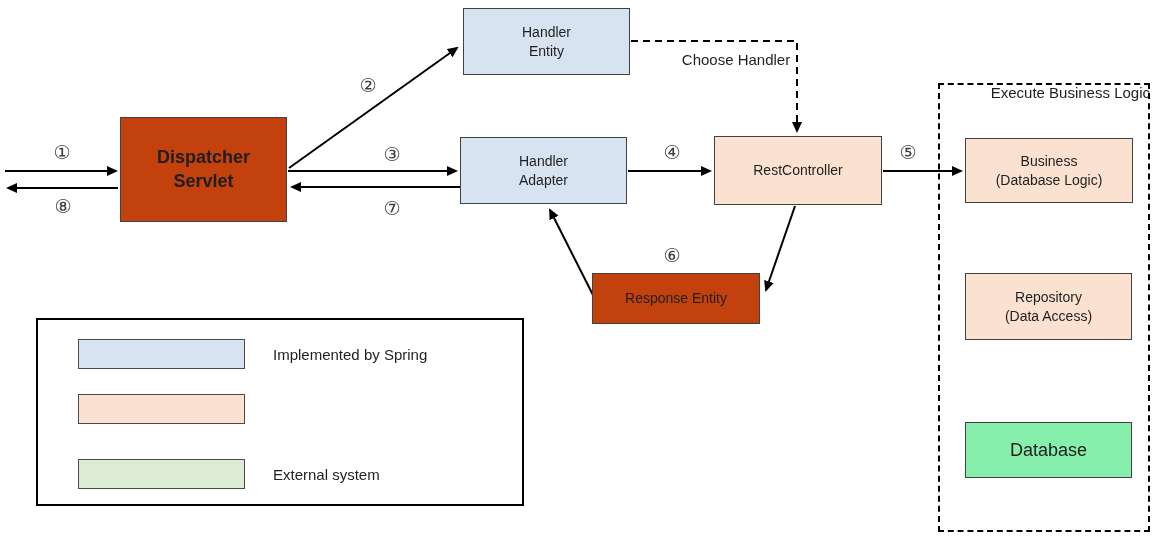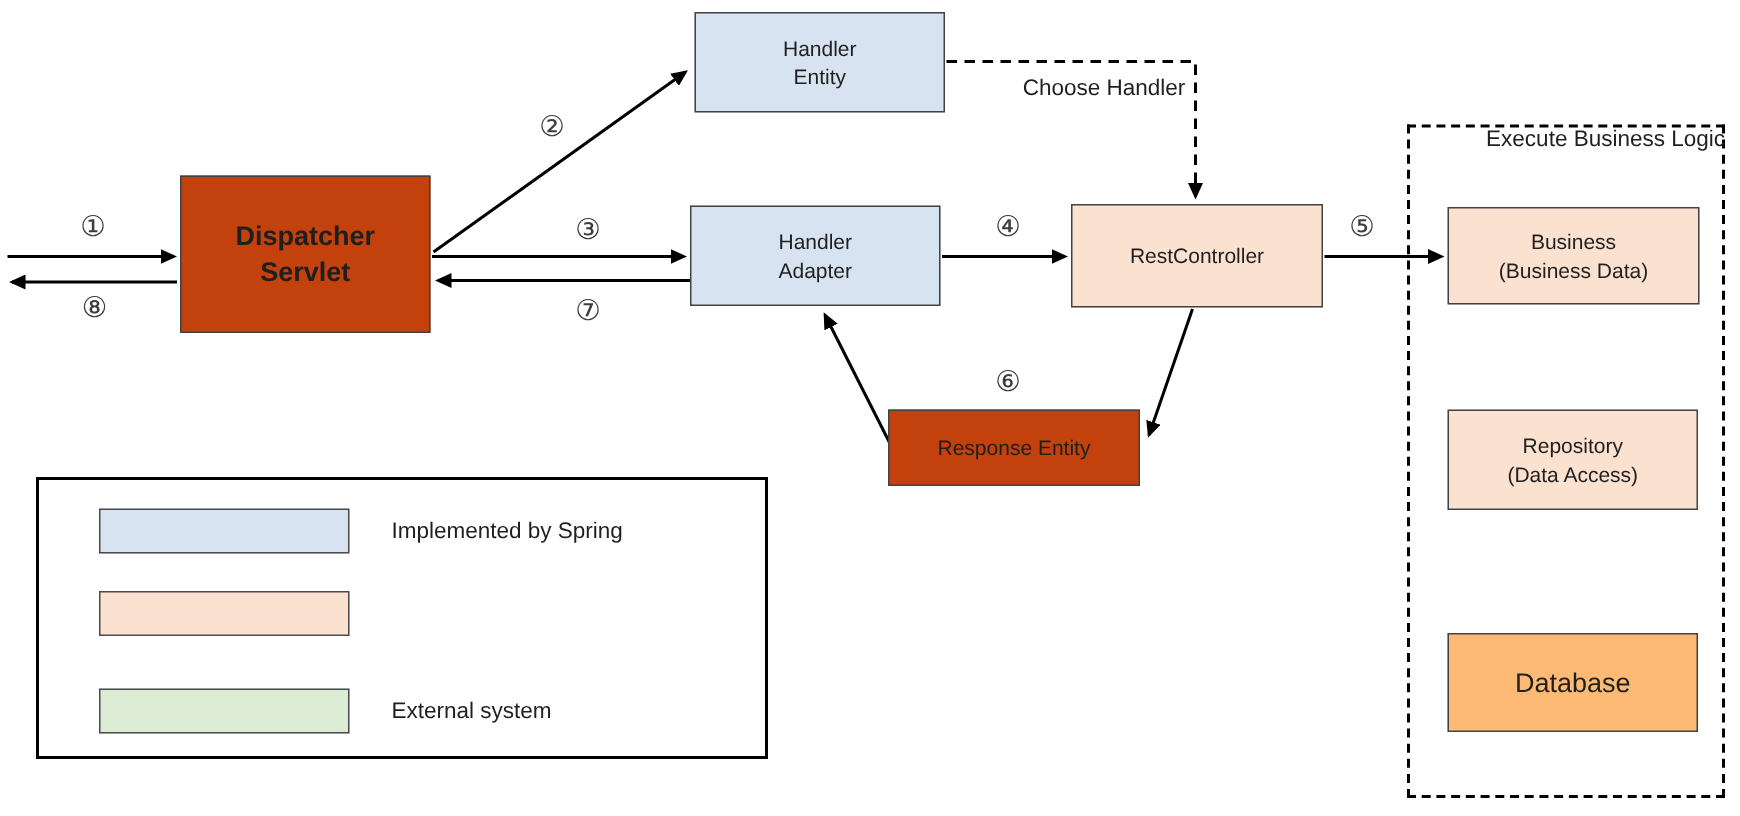--- a/index.html
+++ b/index.html
@@ -83,44 +83,44 @@
   <div class="node" style="left: 714px; top: 136px; width: 168px; height: 69px; background-color: rgb(251, 225, 208);">
     <div>RestController</div>
   </div>
 
   <div class="node" style="left: 592px; top: 273px; width: 168px; height: 51px; background-color: #c2410c;">
     <div>Response Entity</div>
   </div>
 
   <div class="node" style="left: 965px; top: 138px; width: 168px; height: 65px; background-color: rgb(251, 225, 208);">
     <div>Business</div>
-    <div>(Business Data)</div>
+    <div>(Database Logic)</div>
   </div>
 
   <div class="node" style="left: 965px; top: 273px; width: 167px; height: 67px; background-color: rgb(251, 225, 208);">
     <div>Repository</div>
     <div>(Data Access)</div>
   </div>
 
-  <div class="node" style="left: 965px; top: 422px; width: 167px; height: 66px; background-color: #fdba74;">
+  <div class="node" style="left: 965px; top: 422px; width: 167px; height: 56px; background-color: #86efac;">
     <div class="lg">Database</div>
   </div>
 
   <div class="annotation centered" style="left:736px;top:19px">Choose Handler</div>
 
   <span class="step" style="left:62px;top:152px">①</span>
   <span class="step" style="left:368px;top:85px">②</span>
   <span class="step" style="left:392px;top:154px">③</span>
   <span class="step" style="left:672px;top:152px">④</span>
   <span class="step" style="left:908px;top:152px">⑤</span>
   <span class="step" style="left:672px;top:255px">⑥</span>
   <span class="step" style="left:392px;top:208px">⑦</span>
   <span class="step" style="left:63px;top:206px">⑧</span>
 
-  <div class="legend" style="left:24px;top:318px;width:488px;height:188px">
+  <div class="legend" style="left:36px;top:318px;width:488px;height:188px">
     <div class="swatch" style="top: 19px; background-color: rgb(215, 227, 240);"></div>
     <div class="legend-label" style="top:34px">Implemented by Spring</div>
 
     <div class="swatch" style="top: 74px; background-color: rgb(251, 225, 208);"></div>
 
     <div class="swatch" style="top: 139px; background-color: rgb(220, 235, 212);"></div>
     <div class="legend-label" style="top:154px">External system</div>
   </div>
 
 </div>

